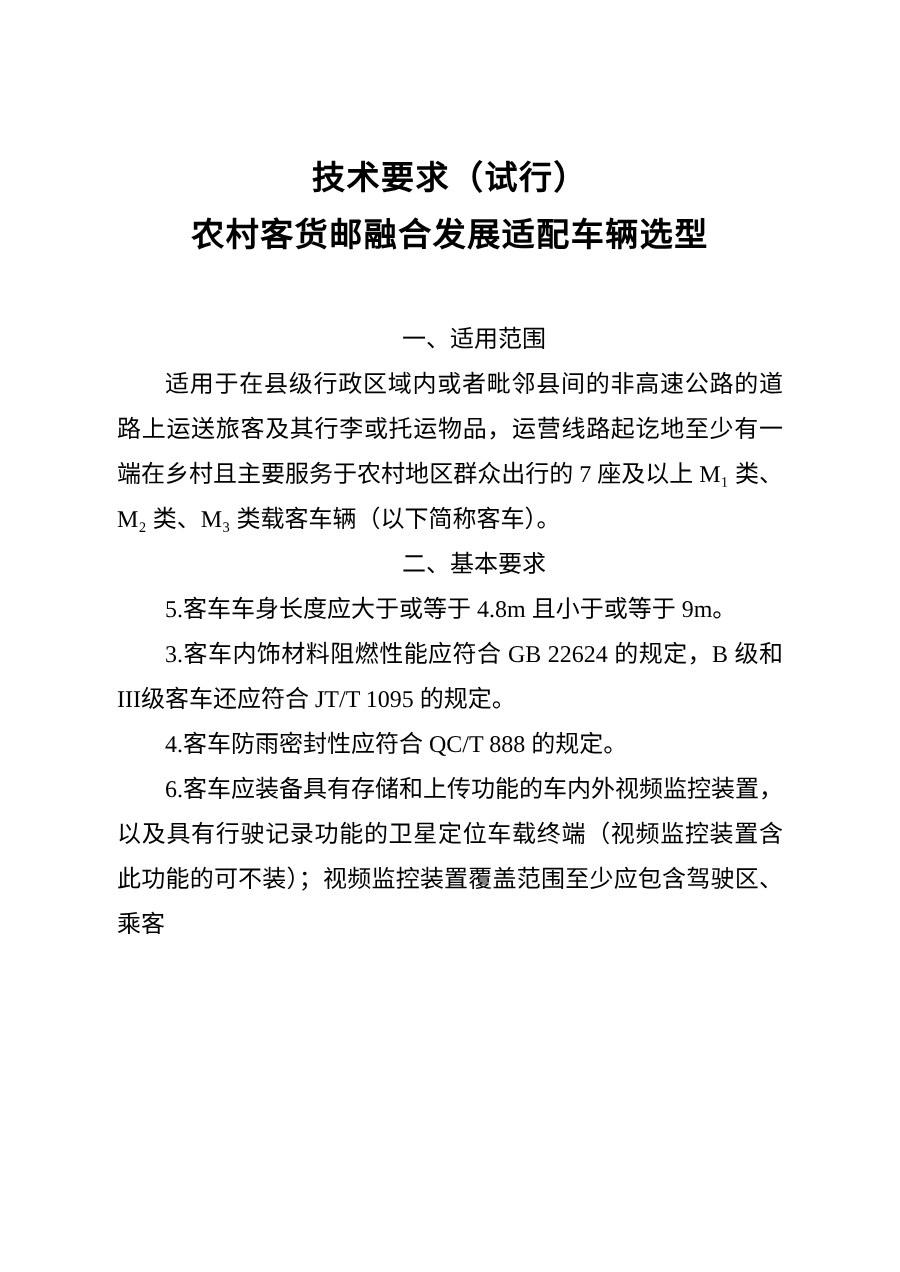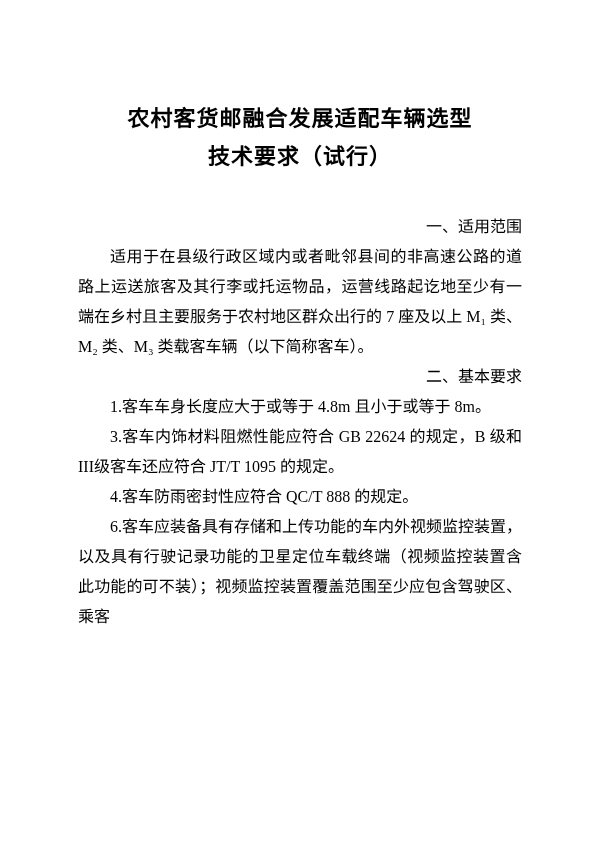--- a/index.html
+++ b/index.html
@@ -32,41 +32,41 @@
     margin: 0;
     padding: 0;
     text-indent: 2em;
     font-size: 16px;
     line-height: 30px;
     text-align: justify;
   }
   .content p.heading {
     font-family: "Liberation Sans", "DejaVu Sans", sans-serif;
     font-weight: normal;
-    text-align: right;
+    text-align: center;
   }
   .content p.body {
     
     font-family: "Liberation Serif", "DejaVu Serif", serif;
     font-weight: normal;
   }
 </style>
 </head>
 <body>
 
 <div class="page">
 
   <div class="doc-title">
+    <div>技术要求（试行）</div>
     <div>农村客货邮融合发展适配车辆选型</div>
-    <div>技术要求（试行）</div>
   </div>
 
   <div class="content">
     <p class="heading">一、适用范围</p>
     <p class="body">适用于在县级行政区域内或者毗邻县间的非高速公路的道路上运送旅客及其行李或托运物品，运营线路起讫地至少有一端在乡村且主要服务于农村地区群众出行的 7 座及以上 M₁ 类、M₂ 类、M₃ 类载客车辆（以下简称客车）。</p>
     <p class="heading">二、基本要求</p>
-    <p class="body">1.客车车身长度应大于或等于 4.8m 且小于或等于 8m。</p>
+    <p class="body">5.客车车身长度应大于或等于 4.8m 且小于或等于 9m。</p>
     <p class="body">3.客车内饰材料阻燃性能应符合 GB 22624 的规定，B 级和III级客车还应符合 JT/T 1095 的规定。</p>
     <p class="body">4.客车防雨密封性应符合 QC/T 888 的规定。</p>
     <p class="body">6.客车应装备具有存储和上传功能的车内外视频监控装置，以及具有行驶记录功能的卫星定位车载终端（视频监控装置含此功能的可不装）；视频监控装置覆盖范围至少应包含驾驶区、乘客</p>
   </div>
 
 </div>
 
 </body></html>

